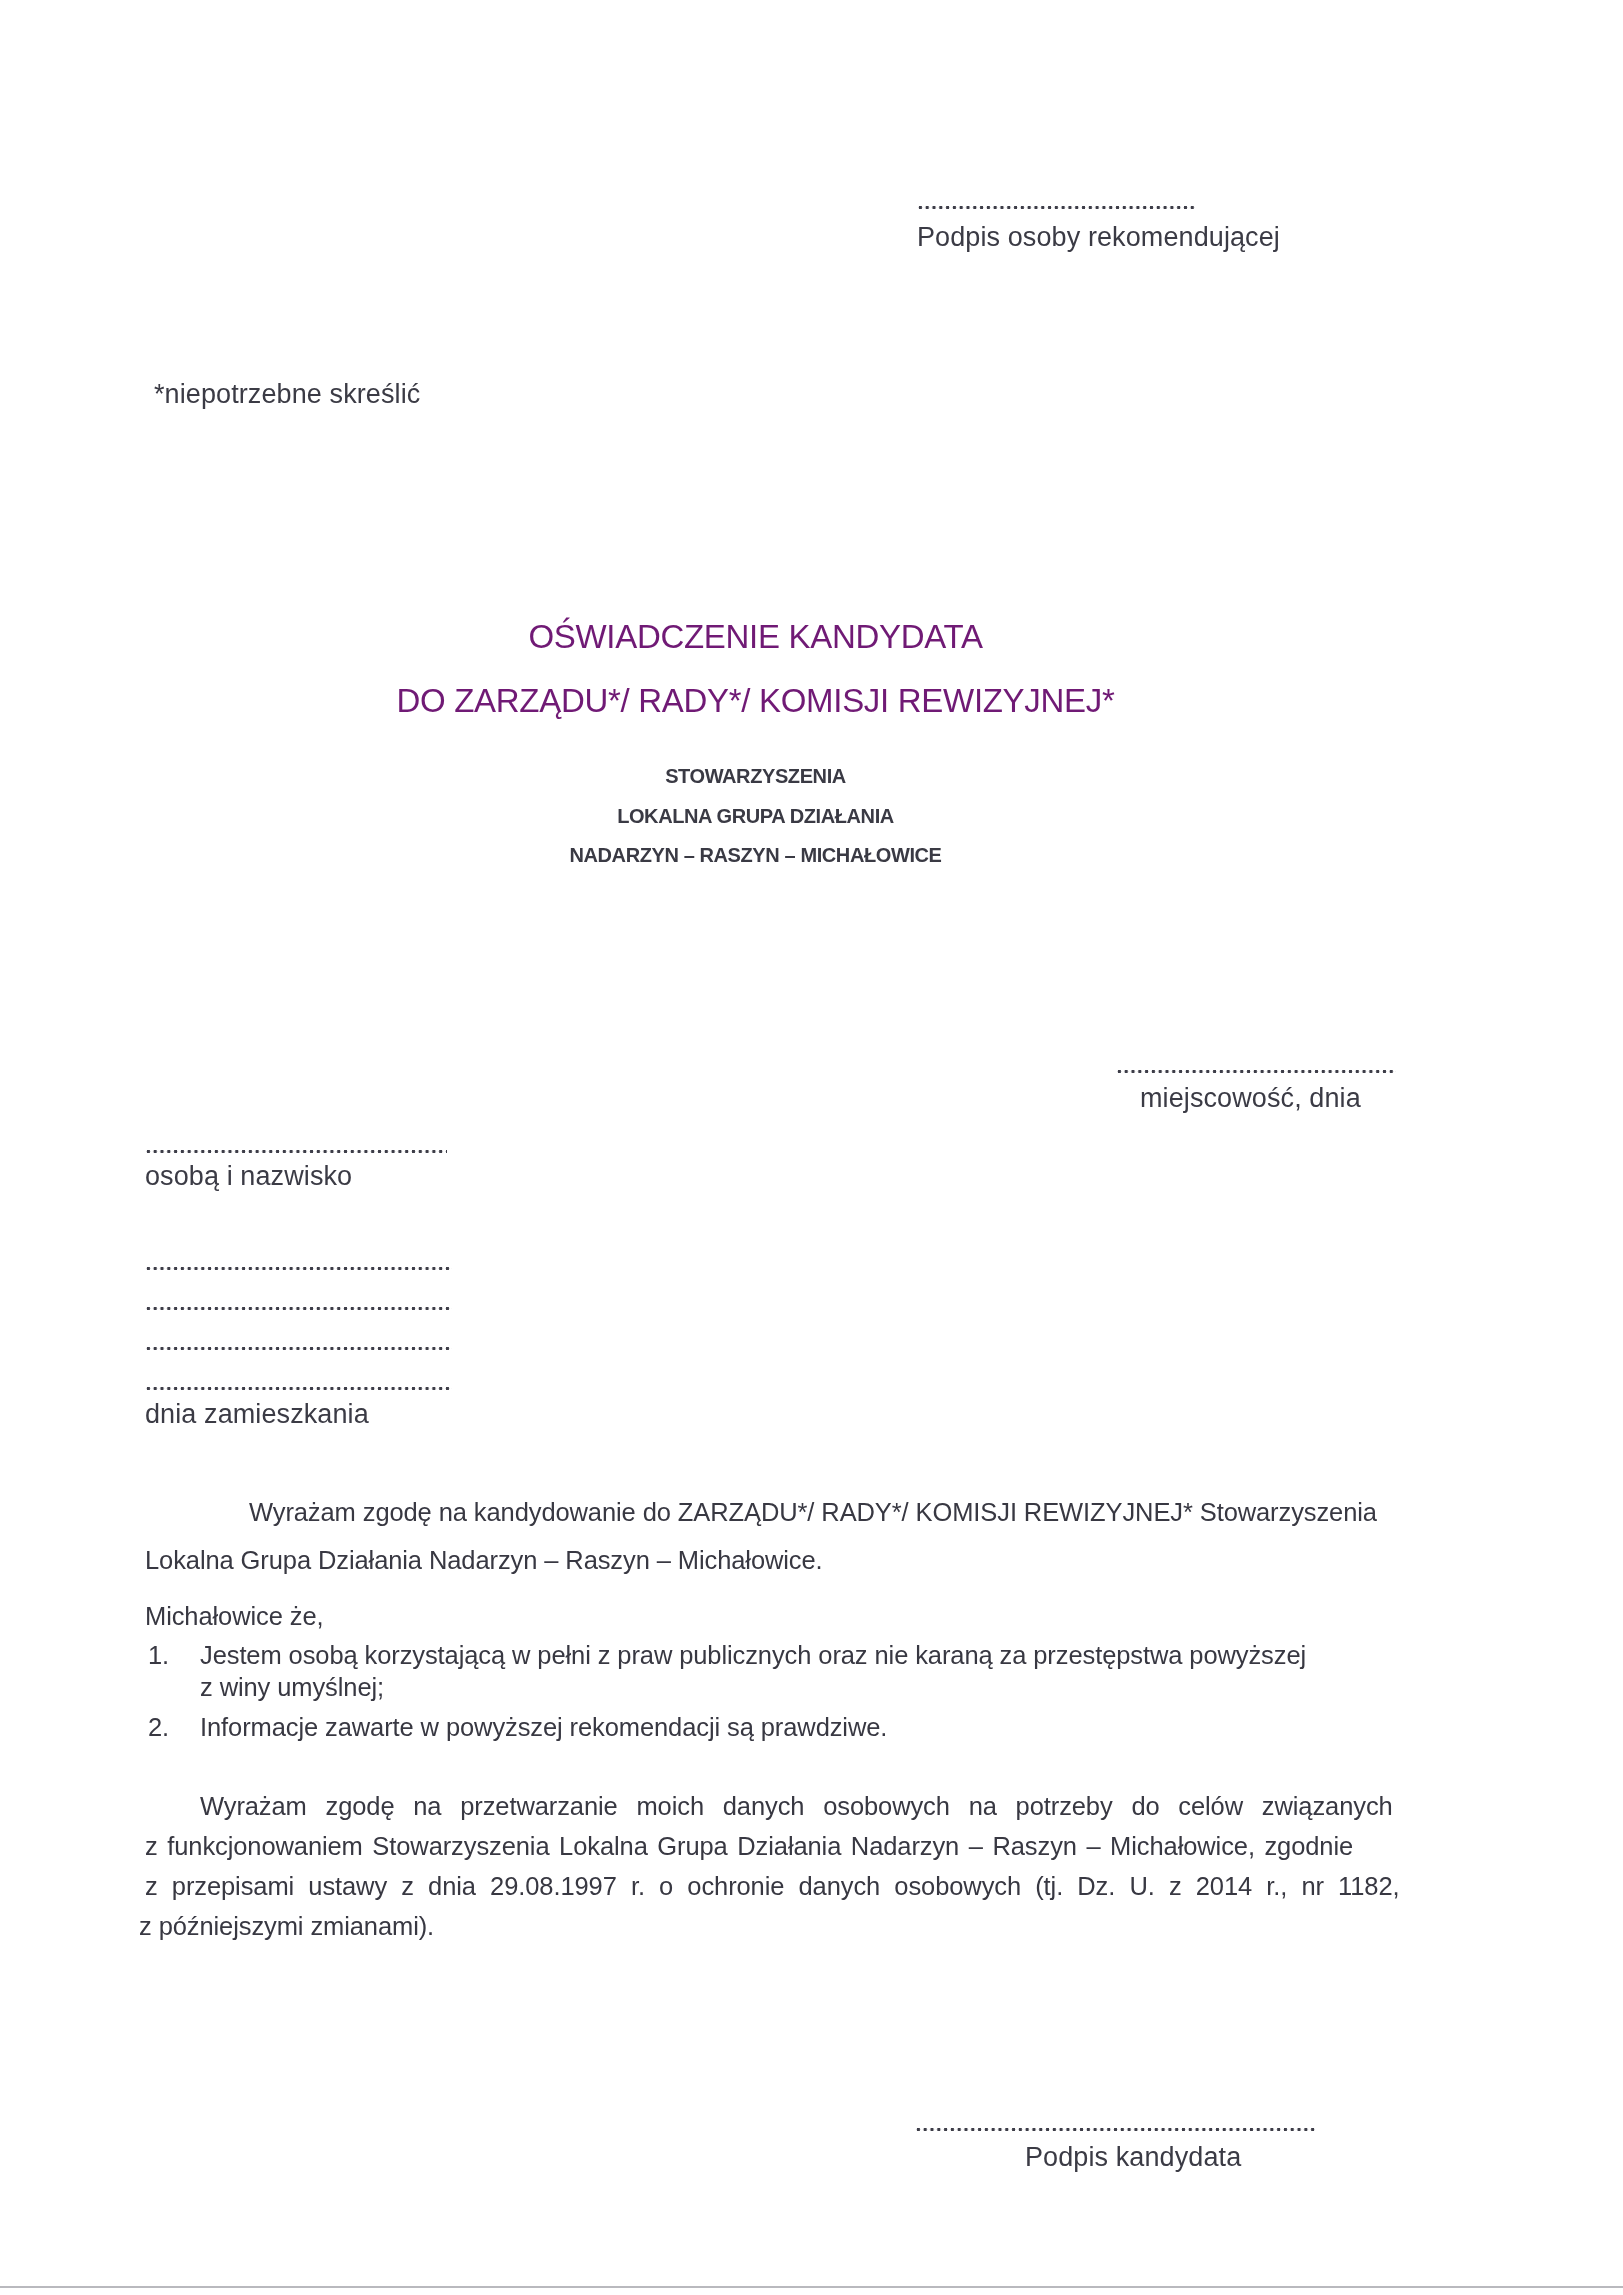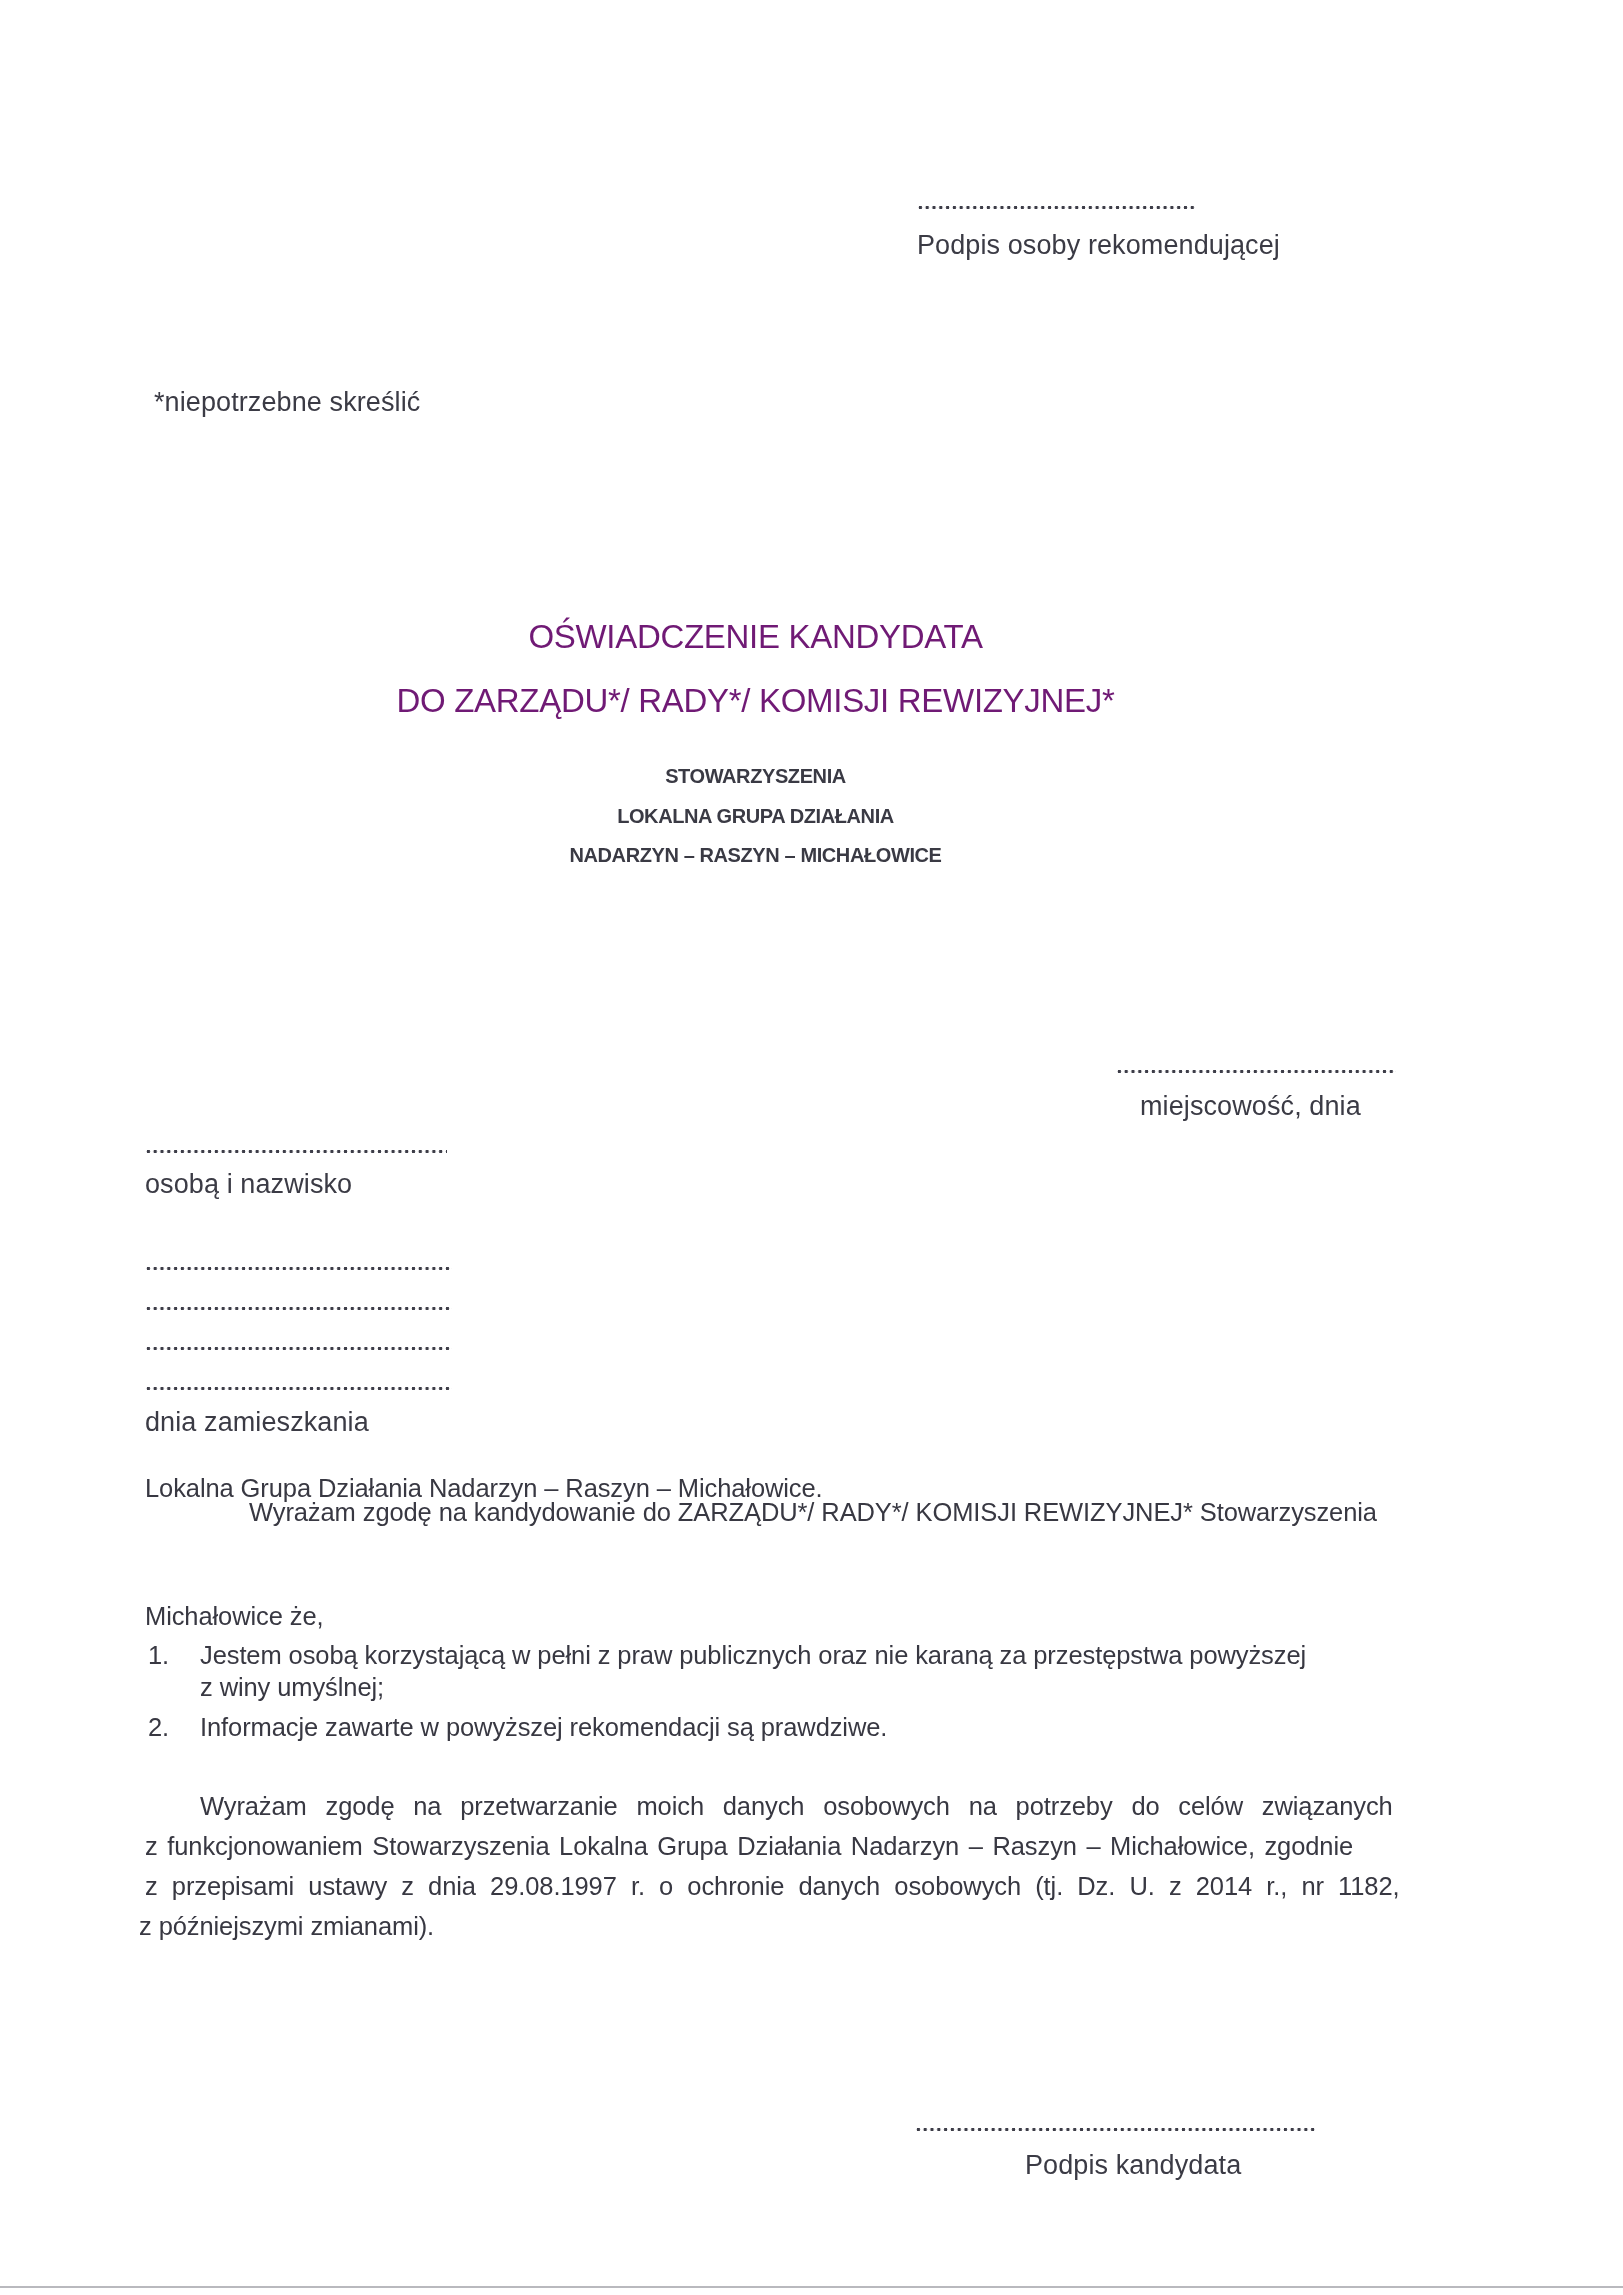--- a/index.html
+++ b/index.html
@@ -13,21 +13,21 @@
       color: #3b3b45;
     }
     .abs { position: absolute; }
     .dots {
       position: absolute;
       height: 5.2px;
       background-image: radial-gradient(circle, #3d3d48 1.7px, transparent 2px);
       background-size: 6.8px 5.2px;
       background-repeat: repeat-x;
     }
-    .label { font-size: 27px; letter-spacing: 0.1px; white-space: nowrap; margin-top: 8px; }
+    .label { font-size: 27px; letter-spacing: 0.1px; white-space: nowrap; }
     .title {
       position: absolute; left: 0; width: 1623px; text-align: center;
       font-weight: normal; font-size: 33px; color: #701a75; white-space: nowrap;
       letter-spacing: -0.3px;
     }
     .subtitle {
       position: absolute; left: 0; width: 1511px; text-align: center;
       font-size: 20px; font-weight: bold; color: #3a3a44; white-space: nowrap;
       letter-spacing: -0.4px;
     }
@@ -61,21 +61,21 @@
 <div class="dots" style="left:145px; top:1149px; width:302px;"></div>
 <div class="abs label" style="left:145px; top:1161px;">osobą i nazwisko</div>
 
 <div class="dots" style="left:145px; top:1266px; width:307px;"></div>
 <div class="dots" style="left:145px; top:1306px; width:307px;"></div>
 <div class="dots" style="left:145px; top:1346px; width:307px;"></div>
 <div class="dots" style="left:145px; top:1386px; width:307px;"></div>
 <div class="abs label" style="left:145px; top:1399px;">dnia zamieszkania</div>
 
 <div class="para" style="left:249px; top:1492px; white-space:nowrap;">Wyrażam zgodę na kandydowanie do ZARZĄDU*/ RADY*/ KOMISJI REWIZYJNEJ* Stowarzyszenia</div>
-<div class="para" style="left:145px; top:1468px; white-space:nowrap;">Lokalna Grupa Działania Nadarzyn – Raszyn – Michałowice.</div>
+<div class="para" style="left:145px; top:1540px; white-space:nowrap;">Lokalna Grupa Działania Nadarzyn – Raszyn – Michałowice.</div>
 
 <div class="para" style="left:145px; top:1596px; white-space:nowrap;">Michałowice że,</div>
 
 <div class="para" style="left:148px; top:1635px;">1.</div>
 <div class="para" style="left:200px; top:1635px; white-space:nowrap;">Jestem osobą korzystającą w pełni z praw publicznych oraz nie karaną za przestępstwa powyższej</div>
 <div class="para" style="left:200px; top:1667px; white-space:nowrap;">z winy umyślnej;</div>
 
 <div class="para" style="left:148px; top:1707px;">2.</div>
 <div class="para" style="left:200px; top:1707px; white-space:nowrap;">Informacje zawarte w powyższej rekomendacji są prawdziwe.</div>
 

